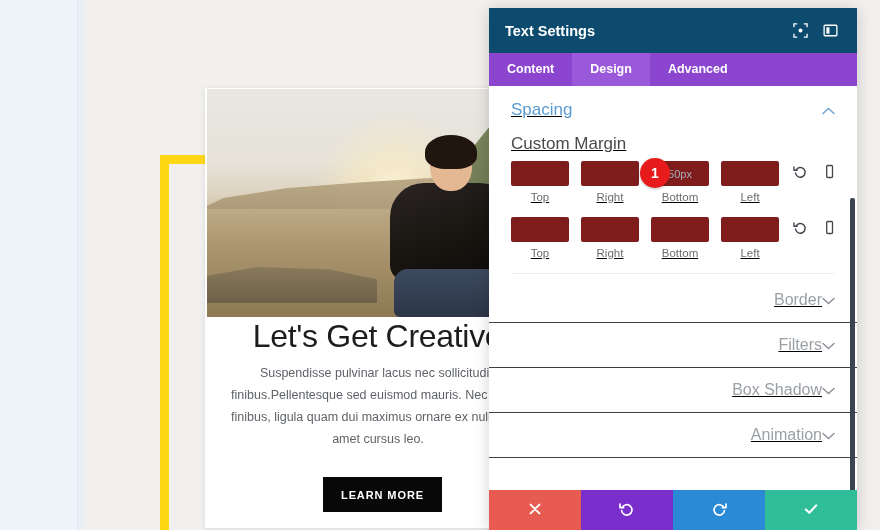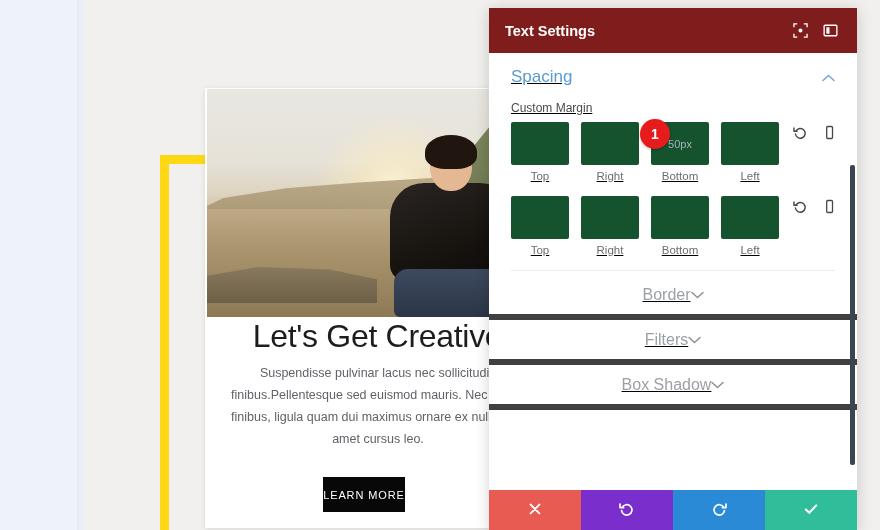--- a/index.html
+++ b/index.html
@@ -103,39 +103,39 @@
     letter-spacing: -0.3px;
     white-space: nowrap;
   }
   .card-body {
     position: absolute; left: 222px; top: 362px; width: 312px;
     text-align: center;
     font-size: 12.5px; line-height: 22px; color: #5f6368;
   }
   .learn-more {
     position: absolute; left: 323px; top: 477px;
-    width: 82px; height: 35px;
+    width: 119px; height: 35px;
     background: #080808; color: #ffffff;
     border: none;
-    font-size: 11px; font-weight: normal; letter-spacing: .9px;
+    font-size: 11px; font-weight: bold; letter-spacing: .9px;
     font-family: "Liberation Sans", sans-serif;
     cursor: pointer;
   }
 
   
   .panel {
     position: absolute; left: 489px; top: 8px;
     width: 368px; height: 522px;
     background: #ffffff;
     box-shadow: 0 2px 14px rgba(0,0,0,0.18);
     display: flex; flex-direction: column;
     overflow: hidden;
   }
   .panel-header {
-    height: 45px; background: #7f1d1d;
+    height: 45px; background: #0c4a6e;
     display: flex; align-items: center; padding: 12px 16px;
     flex: none;
   }
   .panel-title { color: #fff; font-size: 14.5px; font-weight: bold; flex: 1; }
   .hdr-icon {
     width: 22px; height: 22px; margin-left: 8px;
     display: flex; align-items: center; justify-content: center;
     cursor: pointer;
   }
   .hdr-icon svg { display: block; }
@@ -156,30 +156,30 @@
 
   .section-open { padding: 14px 22px 4px 22px; }
   .section-head {
     display: flex; align-items: center; justify-content: space-between;
     margin-bottom: 14px;
   }
   .section-head .title { color: #5a9bd1; font-size: 17px; }
   .chev { color: #6fa6d6; font-size: 13px; line-height: 1; }
 
   .field-label {
-    font-size: 12px; color: #4a4a4a; margin-bottom: 7px; font-weight: 400;
+    font-size: 17px; color: #4a4a4a; margin-bottom: 7px; font-weight: 400;
   }
   .spacing-row {
     display: flex; align-items: flex-start; gap: 0; margin-bottom: 14px;
     position: relative;
   }
   .inputs { display: flex; gap: 12px; flex: 1; }
   .inp-wrap { width: 58px; }
   .inp {
-    width: 58px; height: 43px; background: #14532d;
+    width: 58px; height: 25px; background: #7f1d1d;
     border: none; border-radius: 2px;
     font-size: 11px; color: #9aa3ae; text-align: center;
     font-family: "Liberation Sans", sans-serif;
     padding: 0 4px;
   }
   .inp::placeholder { color: #a8b0bb; }
   .inp-cap {
     text-align: center; font-size: 11.5px; color: #6d6d6d; margin-top: 5px;
   }
   .row-icons {
@@ -195,22 +195,22 @@
     display: flex; align-items: center; justify-content: center;
     font-size: 14px; font-weight: bold;
     box-shadow: 0 1px 3px rgba(0,0,0,0.25);
     z-index: 5;
   }
 
   .divider { height: 1px; background: #ececec; margin: 6px 0 0 0; }
 
   .collapsed {
     height: 45px; display: flex; align-items: center;
-    justify-content: center;
-    padding: 0 22px; border-bottom: 6px solid #404040;
+    justify-content: flex-end;
+    padding: 0 22px; border-bottom: 1px solid #404040;
     cursor: pointer;
   }
   .collapsed .title { color: #9ba0a6; font-size: 16px; }
   .collapsed .chev { color: #8d9298; font-size: 13px; }
 
   .panel-scrollbar {
     position: absolute; right: 2px; top: 112px;
     width: 5px; height: 300px; background: #3b4551; border-radius: 2px;
     cursor: pointer;
   }
@@ -271,20 +271,25 @@
       </div>
 
       <div class="hdr-icon">
         <svg width="15" height="15" viewBox="0 0 16 16">
           <rect x="1.2" y="2.4" width="13.6" height="11.2" rx="1" stroke="#ffffff" stroke-width="1.4" fill="none"></rect>
           <rect x="3.6" y="4.6" width="3.3" height="6.8" fill="#ffffff"></rect>
         </svg>
       </div>
     </div>
 
+    <div class="tabs">
+      <div class="tab">Content</div>
+      <div class="tab active">Design</div>
+      <div class="tab">Advanced</div>
+    </div>
 
     <div class="panel-body">
 
       <div class="section-open">
 
         <div class="section-head">
           <div class="title">Spacing</div>
           <div class="chev">
             <svg width="13" height="8" viewBox="0 0 13 8">
               <path d="M1 6.5L6.5 1.5L12 6.5" stroke="#6fa6d6" stroke-width="1.5" fill="none" stroke-linecap="round"></path>
@@ -390,20 +395,28 @@
 
       <div class="collapsed">
         <div class="title">Box Shadow</div>
         <div class="chev">
           <svg width="13" height="8" viewBox="0 0 13 8">
             <path d="M1 1.5L6.5 6.5L12 1.5" stroke="#8d9298" stroke-width="1.5" fill="none" stroke-linecap="round"></path>
           </svg>
         </div>
       </div>
 
+      <div class="collapsed">
+        <div class="title">Animation</div>
+        <div class="chev">
+          <svg width="13" height="8" viewBox="0 0 13 8">
+            <path d="M1 1.5L6.5 6.5L12 1.5" stroke="#8d9298" stroke-width="1.5" fill="none" stroke-linecap="round"></path>
+          </svg>
+        </div>
+      </div>
 
       <div class="panel-scrollbar"></div>
     </div>
 
     <div class="panel-footer">
       <div class="fbtn cancel">
         <span>
           <svg width="14" height="14" viewBox="0 0 16 16">
             <path d="M3 3L13 13M13 3L3 13" stroke="#ffffff" stroke-width="2.2" stroke-linecap="round"></path>
           </svg>

